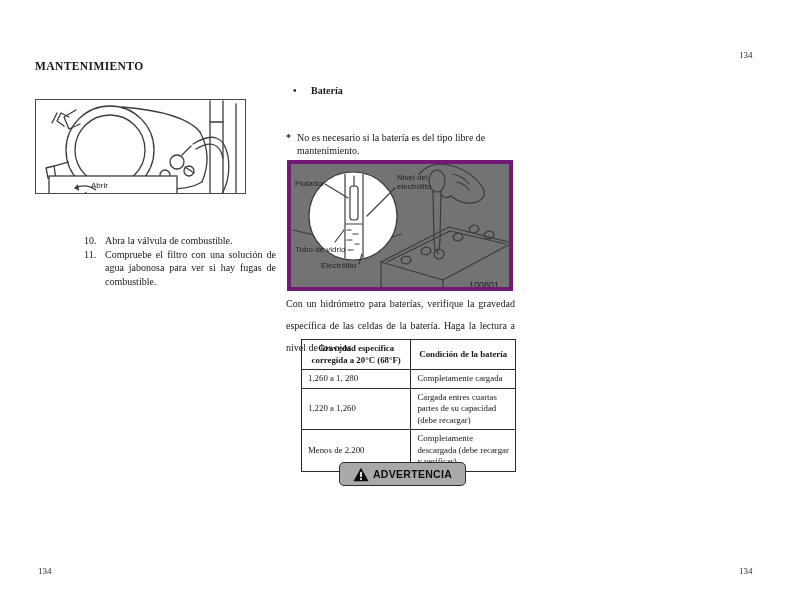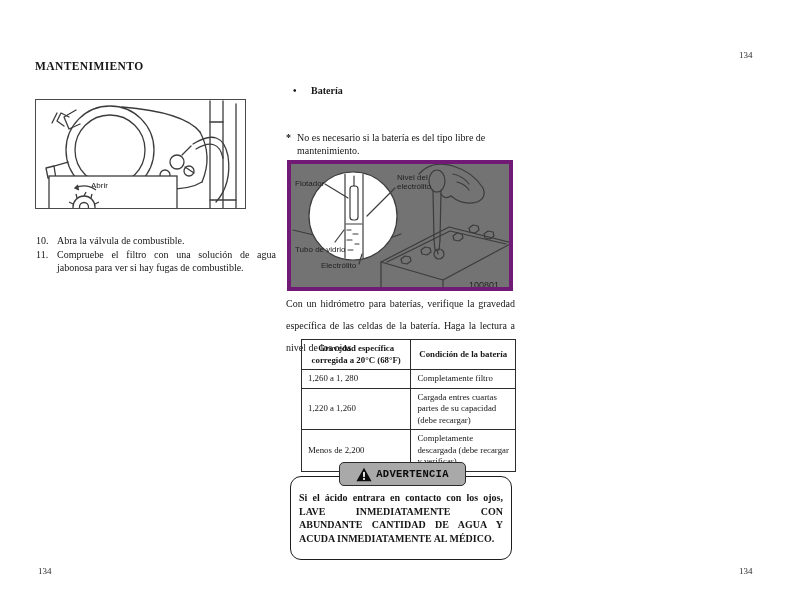--- a/index.html
+++ b/index.html
@@ -17,25 +17,25 @@
     left:35px; top:60px;
     font-size:11.5px; font-weight:bold; letter-spacing:.4px;
   }
   .pagenum { font-size:9px; color:#2a2a2a; }
   .pn-tr { left:739px; top:50px; }
   .pn-bl { left:38px; top:566px; }
   .pn-br { left:739px; top:566px; }
 
   
   .fig-box-left {
-    left:35px; top:99px; width:211px; height:110px;
+    left:35px; top:99px; width:211px; height:95px;
     border:1px solid #4a4a4a; background:#fff; overflow:hidden;
   }
   .steps { left:36px; top:234px; width:240px; font-size:10px; line-height:13.5px; }
-  .step { display:flex; }
+  .step { display:flex;margin-left:48px; }
   .step-num { width:21px; flex:0 0 21px; }
   .step-text { flex:1; text-align:justify; }
 
   
   .bullet-block { left:293px; top:85px; width:214px; font-size:10px; }
   .bullet-row { display:flex; font-weight:bold; }
   .bullet-marker { width:18px; flex:0 0 18px; }
   .bullet-body { flex:1; }
   .bullet-sub { font-weight:bold; text-align:justify; line-height:13px; margin-top:1px; }
 
@@ -69,21 +69,21 @@
     padding:14px 8px 4px 8px;
   }
   .warn-text { font-size:10px; font-weight:bold; line-height:13.6px; text-align:justify; }
   .warn-badge {
     position:absolute; left:49px; top:0; width:127px; height:24px;
     background:#a9a9a9; border:1.4px solid #2b2b2b; border-radius:5px;
     display:flex; align-items:center; justify-content:center; gap:4px;
     z-index:2;
   }
   .warn-badge-label {
-    font-family:Liberation Mono, monospace;
+    font-family:Liberation Sans, sans-serif;
     font-weight:bold; font-size:10.5px; letter-spacing:.3px; color:#0c0c0c;
   }
   .tri-icon { width:16px; height:15px; display:block; }
 </style>
 </head>
 <body>
 
 <div class="abs doc-header-title">MANTENIMIENTO</div>
 <div class="abs pagenum pn-tr">134</div>
 
@@ -223,37 +223,34 @@
 <table class="spec">
   <thead>
     <tr>
       <th>Gravedad específica corregida a 20°C (68°F)</th>
       <th>Condición de la batería</th>
     </tr>
   </thead>
   <tbody>
     <tr>
       <td class="c1">1,260 a 1, 280</td>
-      <td class="c2">Completamente filtro</td>
+      <td class="c2">Completamente cargada</td>
     </tr>
     <tr>
       <td class="c1">1,220 a 1,260</td>
       <td class="c2">Cargada entres cuartas partes de su capacidad (debe recargar)</td>
     </tr>
     <tr>
       <td class="c1">Menos de 2,200</td>
       <td class="c2">Completamente descargada (debe recargar y verificar)</td>
     </tr>
   </tbody>
 </table>
 
 <div class="abs warn-wrap">
-  <div class="warn-box">
-    <div class="warn-text">Si el ácido entrara en contacto con los ojos, LAVE INMEDIATAMENTE CON ABUNDANTE CANTIDAD DE AGUA Y ACUDA INMEDIATAMENTE AL MÉDICO.</div>
-  </div>
   <div class="warn-badge">
     <svg class="tri-icon" viewBox="0 0 18 16">
       <polygon points="9,0.5 17.5,15.5 0.5,15.5" fill="#0c0c0c"></polygon>
       <rect x="8" y="5" width="2" height="6" rx="1" fill="#ffffff"></rect>
       <circle cx="9" cy="13" r="1.2" fill="#ffffff"></circle>
     </svg>
     <span class="warn-badge-label">ADVERTENCIA</span>
   </div>
 </div>
 

